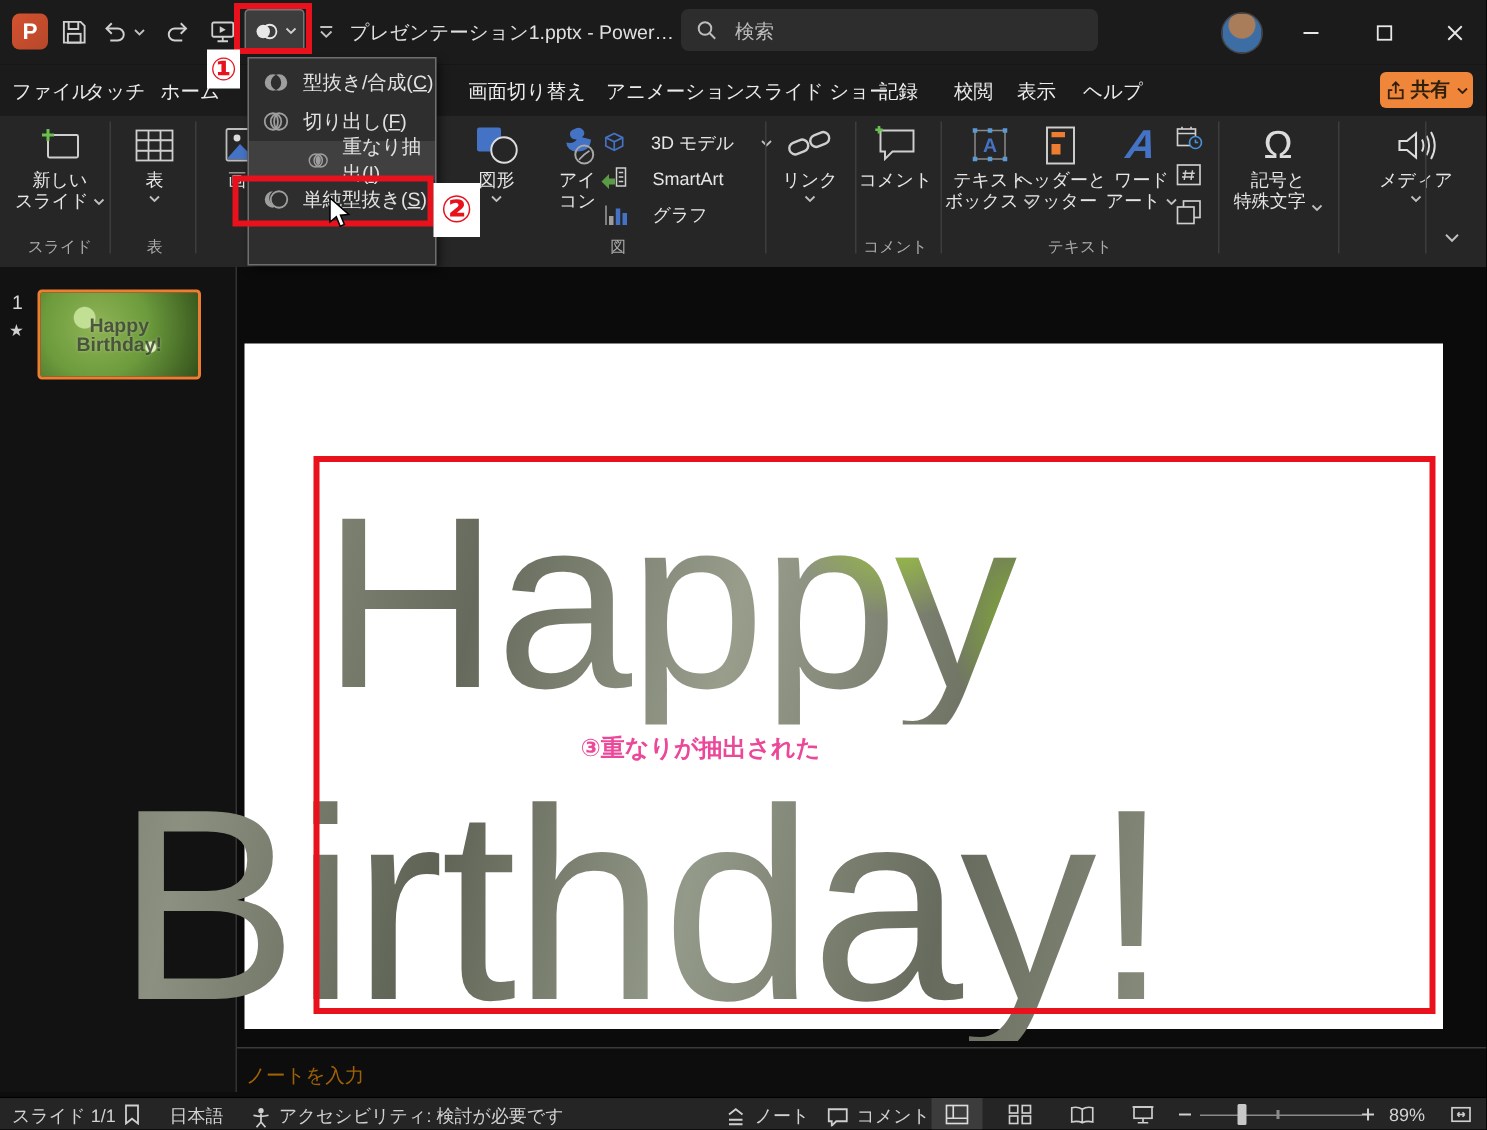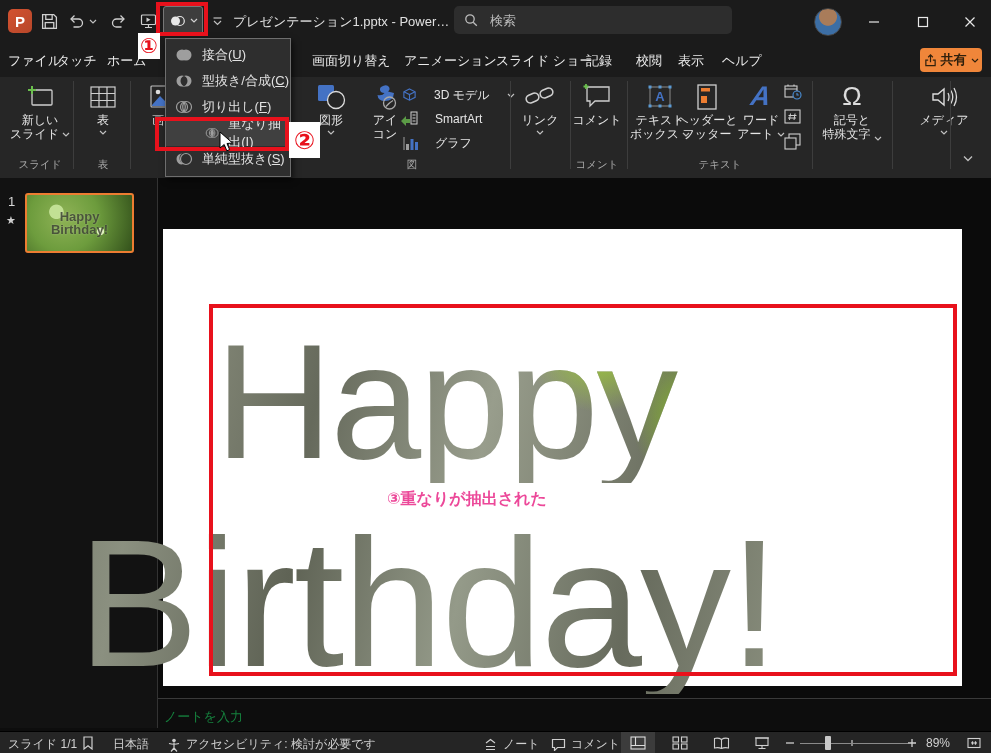--- a/index.html
+++ b/index.html
@@ -73,21 +73,21 @@
            -webkit-background-clip:text;background-clip:text;line-height:1;letter-spacing:-2px;}
   .happy{top:320px;font-size:163px;padding-left:46px;
      background-image:radial-gradient(ellipse 95px 75px at 71% 22%,#9cc63b 0%,rgba(156,198,59,0) 75%),
                       radial-gradient(ellipse 70px 95px at 81% 60%,#86b52e 0%,rgba(134,181,46,0) 75%),
                       linear-gradient(103deg,#75796a,#8d9180 18%,#666a5c 38%,#989d8c 58%,#6d7162 78%,#82867a);}
   .birthday{top:512px;font-size:182px;padding-left:28px;
      background-image:linear-gradient(101deg,#717567,#8b9080 15%,#5f6355 35%,#949a89 55%,#676b5d 75%,#8a8f7e 95%);}
 
   
   .notes{position:absolute;left:158px;top:698px;width:833px;height:33px;background:#0d0d0d;border-top:1px solid #3a3a3a;}
-  .notesph{position:absolute;left:6px;top:9px;font-size:13px;color:#15803d;}
+  .notesph{position:absolute;left:6px;top:9px;font-size:13px;color:#a16207;}
 
   
   .statusbar{position:absolute;left:0;top:731px;width:991px;height:22px;background:#252525;border-top:1px solid #000;
              font-size:12px;color:#d2d2d2;text-align:center;}
   .sitem{position:absolute;top:4px;display:flex;align-items:center;gap:5px;white-space:nowrap;}
   .viewbtn{position:absolute;top:0;height:22px;display:flex;align-items:center;justify-content:center;width:34px;}
   .viewbtn.on{background:#3c3c3c;}
   .ztrack{position:absolute;left:800px;top:10.5px;width:108px;height:1.5px;background:#8a8a8a;}
   .zhandle{position:absolute;left:825px;top:4px;width:6px;height:14px;background:#c8c8c8;border-radius:1px;}
   .ztick{position:absolute;left:851px;top:8px;width:1.5px;height:6px;background:#8a8a8a;}
@@ -467,27 +467,20 @@
         </svg>
     </div>
 
     <div class="grouplabel" style="left:10px;width:60px;">スライド</div>
     <div class="grouplabel" style="left:80px;width:46px;">表</div>
   </div>
 
   <div class="ddmenu">
     <div class="mitem">
       <svg width="18" height="14" viewBox="0 0 18 14">
-        <circle cx="7" cy="7" r="5.5" fill="#9e9e9e"></circle>
-          <circle cx="11" cy="7" r="5.5" fill="#9e9e9e"></circle>
-        </svg>
-      <span><span>接合(</span><span class="ukey">U</span><span>)</span></span>
-    </div>
-    <div class="mitem">
-      <svg width="18" height="14" viewBox="0 0 18 14">
         <path fill-rule="evenodd" fill="#9e9e9e" d="M7 1.5 a5.5 5.5 0 1 0 0 11 a5.5 5.5 0 1 0 0 -11 z M11 1.5 a5.5 5.5 0 1 0 0 11 a5.5 5.5 0 1 0 0 -11 z"></path>
         </svg>
       <span><span>型抜き/合成(</span><span class="ukey">C</span><span>)</span></span>
     </div>
     <div class="mitem">
       <svg width="18" height="14" viewBox="0 0 18 14">
         <g fill="none" stroke="#9e9e9e" stroke-width="1.2">
           <circle cx="7" cy="7" r="5.5"></circle>
             <circle cx="11" cy="7" r="5.5"></circle>
             <path d="M9 2.2 q-2.5 4.8 0 9.6 M9 2.2 q2.5 4.8 0 9.6"></path>

